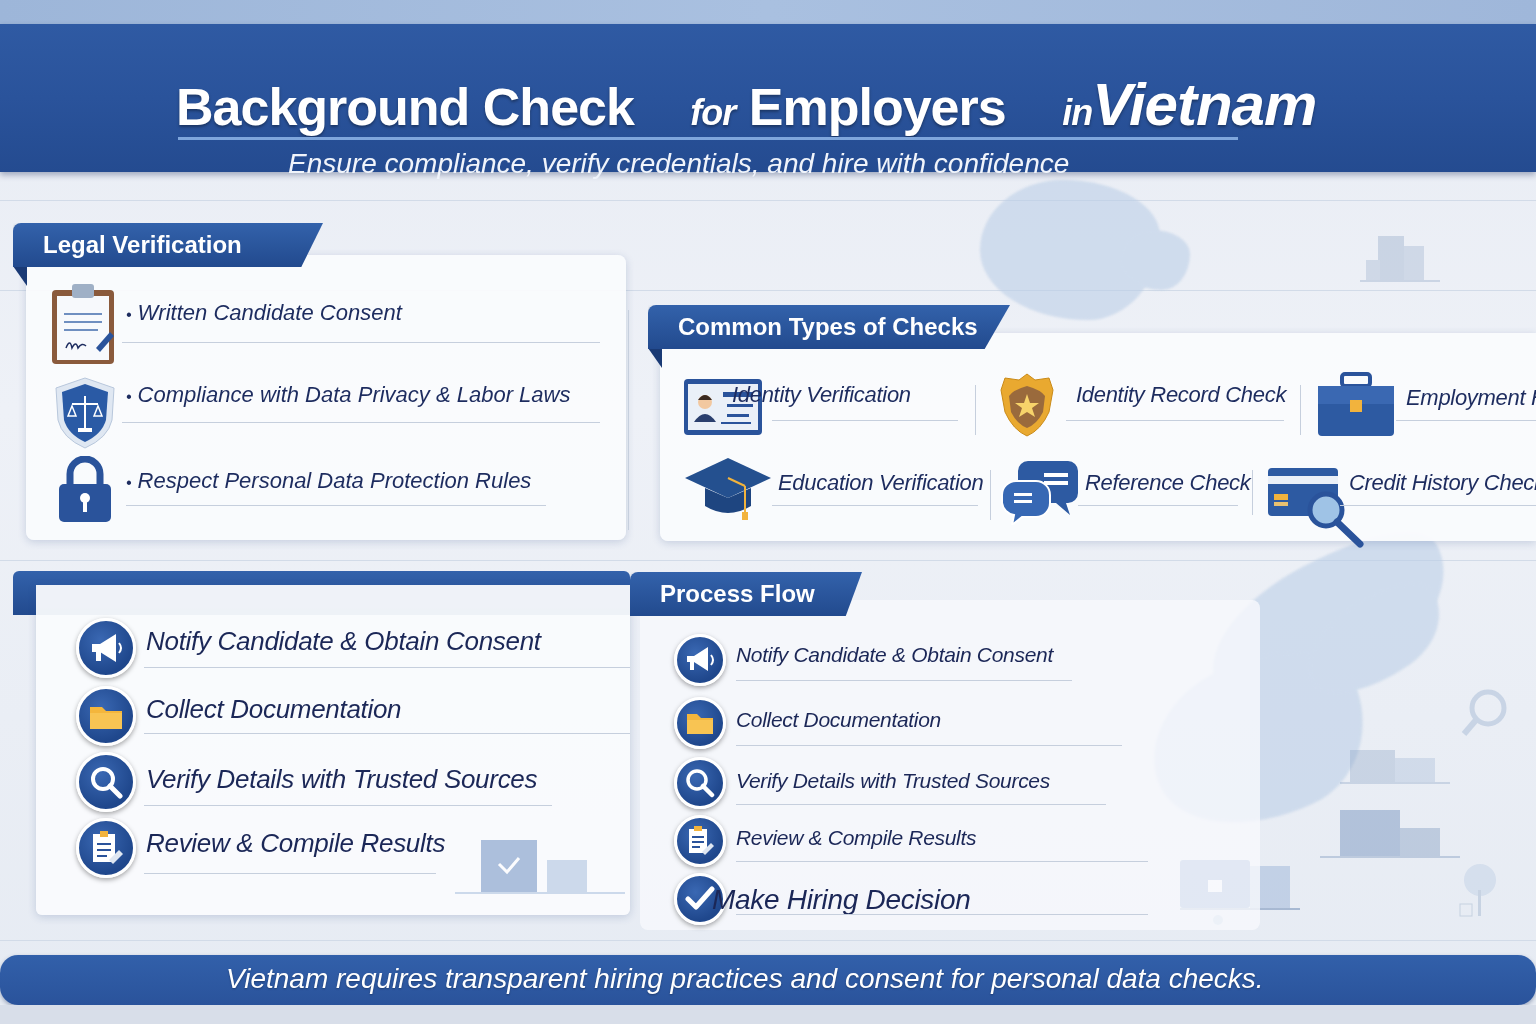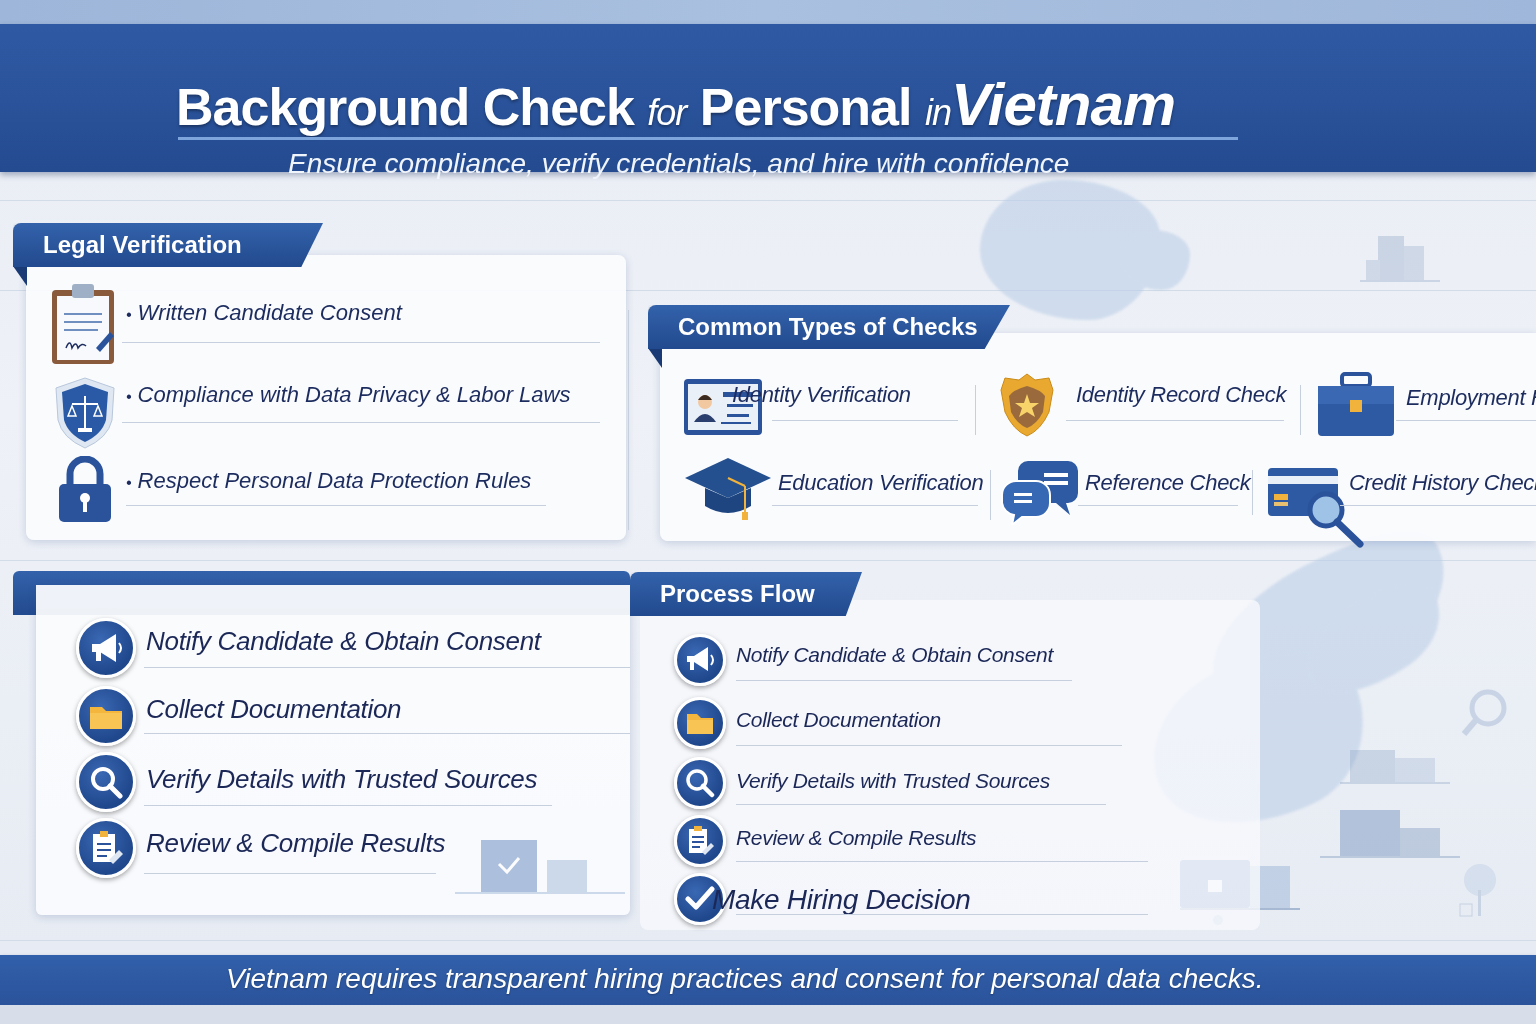--- a/index.html
+++ b/index.html
@@ -16,21 +16,21 @@
     position: absolute; left: 0; top: 24px; width: 1536px; height: 148px;
     background: linear-gradient(180deg, #2f5aa3 0%, #2a539b 50%, #244b90 100%);
     box-shadow: 0 3px 6px rgba(20,40,90,.35);
   }
   .title {
     position: absolute; left: 176px; top: 46px; width: 1062px; text-align: left;
     color: #fff; font-weight: 700; font-size: 52px; letter-spacing: -1px;
     text-shadow: 0 2px 3px rgba(0,0,0,.35); white-space: nowrap;
     font-family: "Liberation Sans Narrow", "Liberation Sans", sans-serif;
   }
-  .title .small { font-size: 36px; font-style: italic; font-weight: 400; }
+  .title .small { font-size: 36px; font-style: italic; font-weight: 700; margin-left: 43px; }
   .title .big { font-size: 60px; font-style: italic; text-align: center; }
   .title-rule { position: absolute; left: 178px; top: 113px; width: 1060px; height: 3px;
     background: #7fa6dc; }
   .subtitle { position: absolute; left: 288px; top: 124px; color: #f0f4fb; font-style: italic;
     font-size: 28px; white-space: nowrap; }
 
   
   .map { position: absolute; opacity: .55; }
   .map-blob { position: absolute; background: #b9cde6; border-radius: 46% 54% 40% 60% / 50% 40% 60% 50%; filter: blur(1px); }
   .bg-line { position: absolute; height: 1px; background: #d2dbe8; }
@@ -59,20 +59,21 @@
   .step-icon { position: absolute; border-radius: 50%;
     background: radial-gradient(circle at 40% 35%, #3a68b3, #1f478c 70%);
     border: 3px solid #ffffff; box-shadow: 0 2px 5px rgba(0,0,0,.35);
     display: flex; align-items: center; justify-content: center; }
   .step-text { position: absolute; font-style: italic; color: #1b2757; white-space: nowrap; letter-spacing: -.3px; }
 
   .footer {
     position: absolute; left: 0; top: 955px; width: 1536px; height: 50px;
     background: linear-gradient(180deg, #3260aa, #2a539b);
     box-shadow: 0 2px 4px rgba(20,40,90,.35);
+    border-radius: 18px;
   }
   .footer-text { position: absolute; left: 226px; top: 8px; color: #fff; font-style: italic;
     font-size: 28px; white-space: nowrap; text-shadow: 0 1px 2px rgba(0,0,0,.3); }
   .bottom-strip { position: absolute; left: 0; top: 1005px; width: 1536px; height: 19px; background: #d8dee9; }
   svg { display: block; }
 </style>
 </head>
 <body>
 
 <div class="top-strip"></div>
@@ -118,21 +119,21 @@
     <circle cx="38" cy="70" r="5" fill="#a9bfdd"></circle>
 </svg>
 <svg style="position:absolute;left:1450px;top:860px;opacity:.3" width="60" height="60">
   <circle cx="30" cy="20" r="16" fill="#a9bfdd"></circle>
     <rect x="28" y="30" width="3" height="26" fill="#7e98bd"></rect>
     <rect x="10" y="44" width="12" height="12" fill="none" stroke="#7e98bd"></rect>
 </svg>
 
 <div class="header">
   <div class="title">
-    <span>Background Check </span><span class="small">for</span><span> Personal </span><span class="small">in</span><span class="big">Vietnam</span>
+    <span>Background Check </span><span class="small">for</span><span> Employers </span><span class="small">in</span><span class="big">Vietnam</span>
   </div>
   <div class="title-rule"></div>
   <div class="subtitle">Ensure compliance, verify credentials, and hire with confidence</div>
 </div>
 
 <div class="panel" style="left:26px;top:255px;width:600px;height:285px;"></div>
 <div class="tab-fold" style="left:13px;top:266px;"></div>
 <div class="tab" style="left:13px;top:223px;width:310px;">Legal Verification</div>
 
 <svg style="position:absolute;left:50px;top:282px" width="70" height="86">

